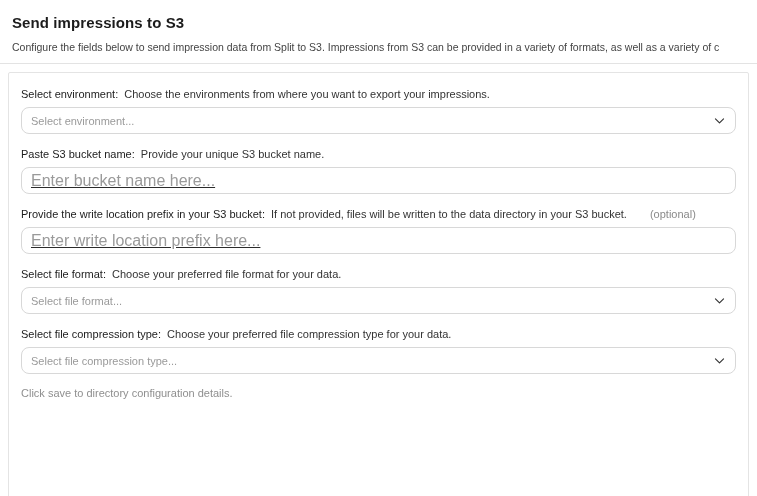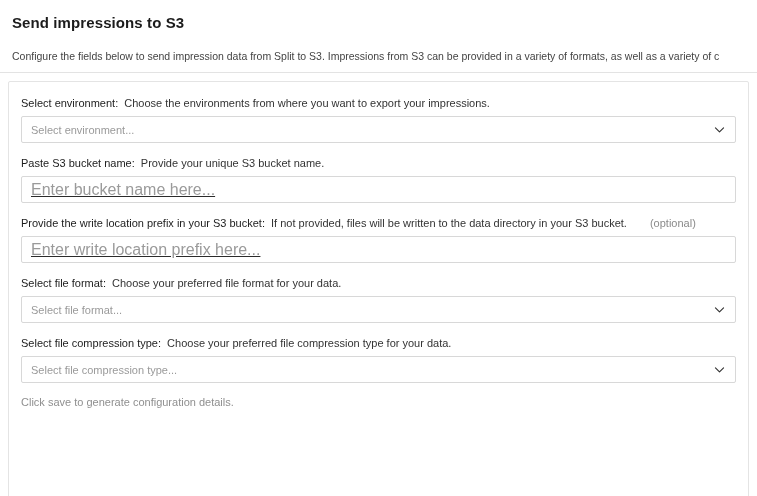--- a/index.html
+++ b/index.html
@@ -19,21 +19,21 @@
     height: 496px;
     position: relative;
     box-sizing: border-box;
   }
   .header {
     padding: 14px 12px 10px 12px;
   }
   .header h1 {
     font-size: 15px;
     font-weight: bold;
-    margin: 0 0 19px 0;
+    margin: 0 0 10px 0;
     color: #1c1c1c;
     letter-spacing: 0.1px;
   }
   .header p {
     font-size: 10.5px;
     margin: 0;
     color: #444444;
     white-space: nowrap;
     overflow: hidden;
   }
@@ -71,21 +71,21 @@
     margin-left: 3px;
   }
   .label-optional {
     color: #8a8a8a;
     margin-left: 20px;
   }
   .control {
     position: relative;
     height: 27px;
     border: 1px solid #d8d8d8;
-    border-radius: 2px;
+    border-radius: 8px;
     background: #fff;
     box-sizing: border-box;
     display: flex;
     align-items: center;
     padding: 0 9px;
   }
   .control .value {
     font-size: 11px;
     color: #9a9a9a;
     flex: 1;
@@ -187,17 +187,17 @@
       </div>
       <div class="control">
         <span class="value">Select file compression type...</span>
         <svg class="chev" viewBox="0 0 16 16">
           <path d="M3 6 L8 11 L13 6" fill="none" stroke="currentColor" stroke-width="1.4" stroke-linecap="round" stroke-linejoin="round"></path>
         </svg>
       </div>
     </div>
 
     <div class="field">
-      <div class="hint">Click save to generate configuration details.</div>
+      <div class="hint">Click save to directory configuration details.</div>
     </div>
 
   </div>
 </div>
 
 </body></html>

